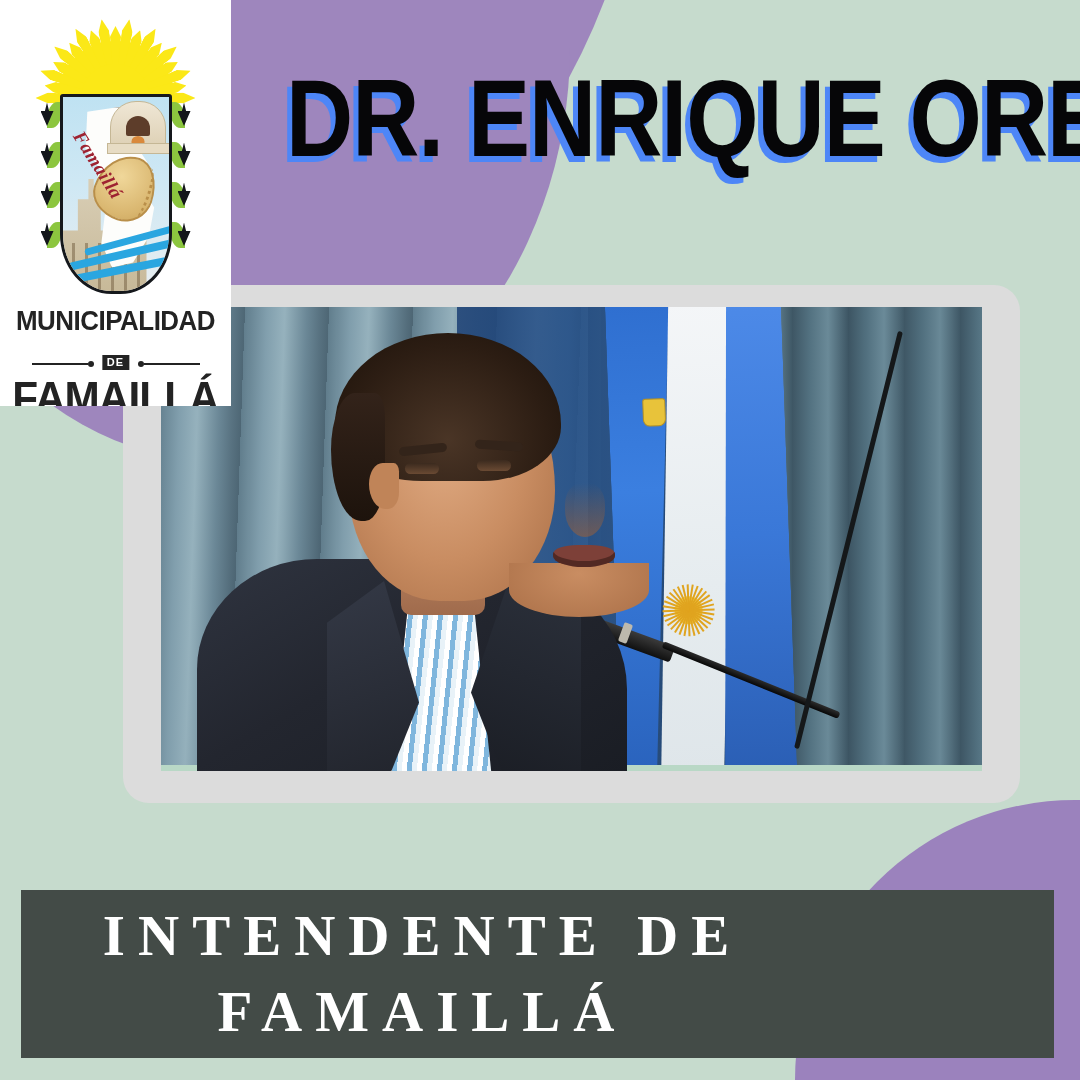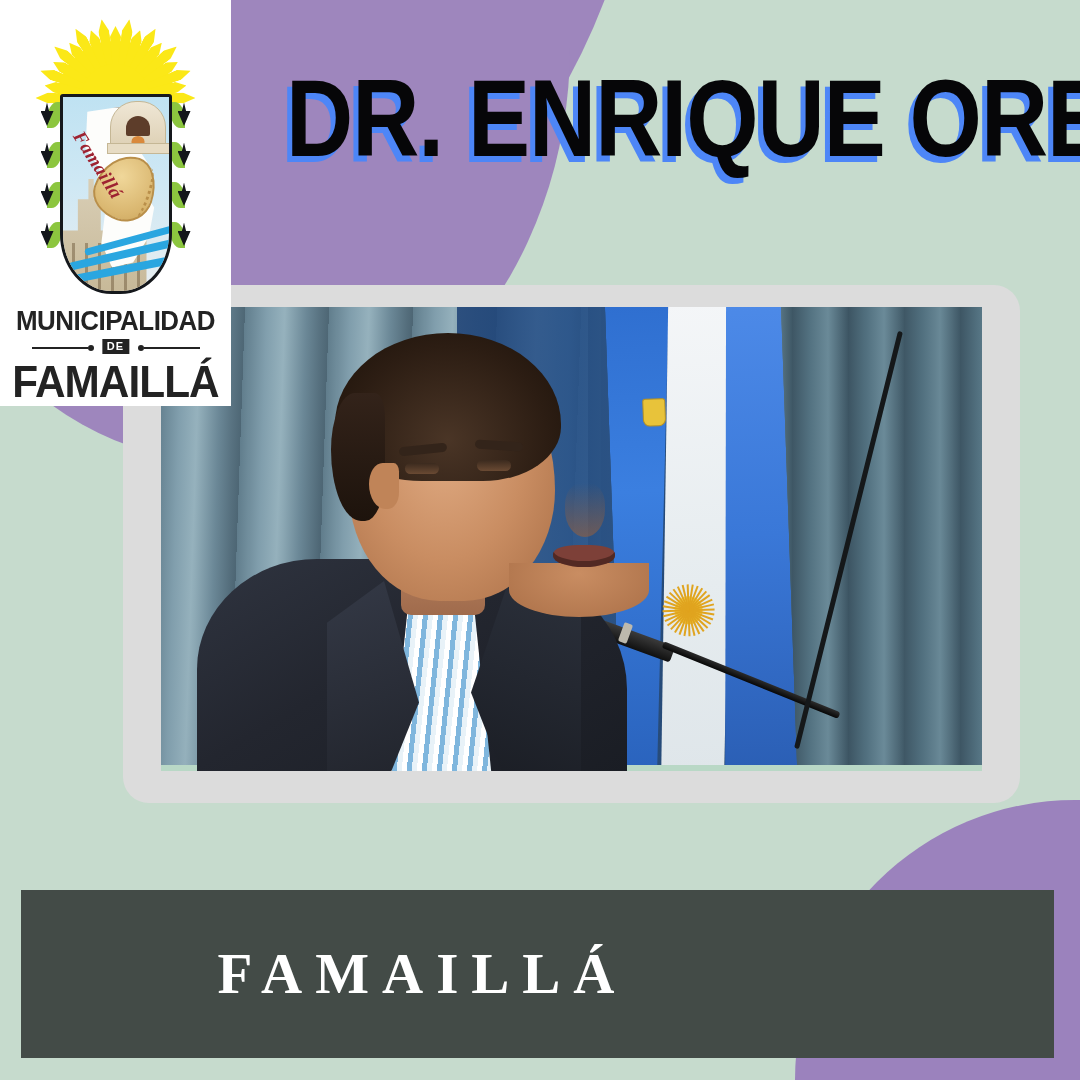--- a/index.html
+++ b/index.html
@@ -201,21 +201,21 @@
     font-family:"Liberation Sans", sans-serif;
     font-weight:700;
     font-size:27px;
     letter-spacing:-0.5px;
     color:#232323;
     transform:scaleX(.96);
   }
   .logo-divider{
     position:relative;
     width:172px;height:18px;
-    margin:2px auto 1px;
+    margin:18px auto 1px;
   }
   .logo-divider .line{
     position:absolute;top:8px;height:2px;background:#232323;width:56px;
   }
   .logo-divider .line.lft{left:2px;}
   .logo-divider .line.rgt{right:2px;}
   .logo-divider .dot{
     position:absolute;top:6px;width:6px;height:6px;background:#232323;
     border-radius:50%;
   }
@@ -659,18 +659,19 @@
         <span class="dot d1"></span>
         <span class="de">DE</span>
         <span class="dot d2"></span>
         <span class="line rgt"></span>
       </div>
       <span class="l2">FAMAILLÁ</span>
     </div>
   </div>
 
   <div class="banner">
+    <div class="banner-line">INTENDENTE DE</div>
     <div class="banner-line">FAMAILLÁ</div>
   </div>
 
   <div class="blob-bottomright"></div>
 
 </div>
 
 </body></html>

